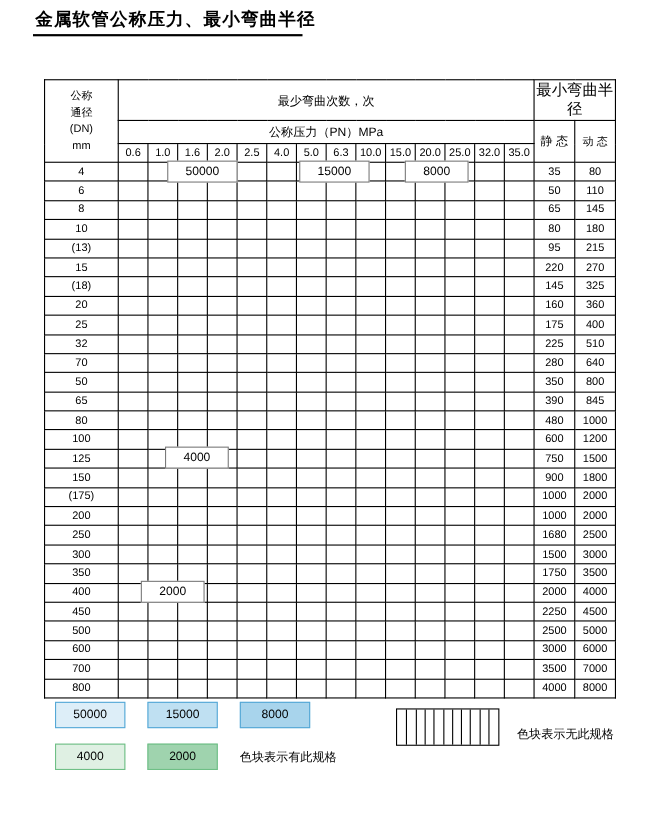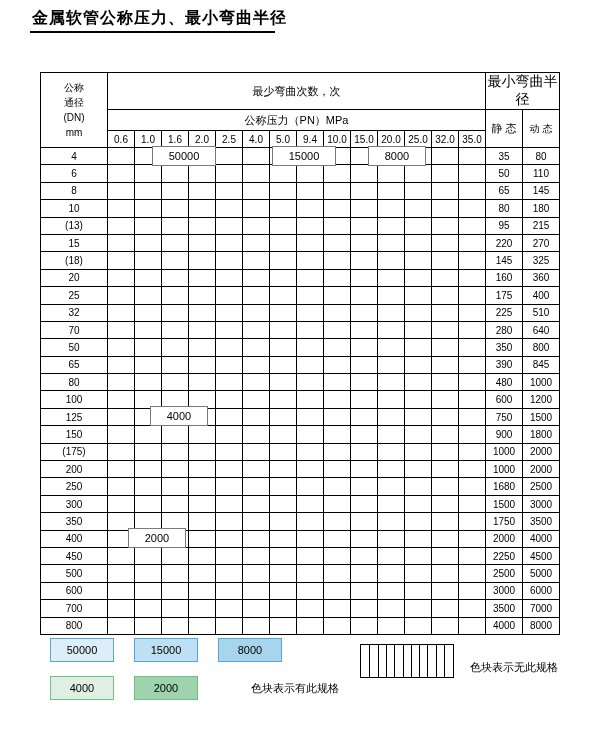--- a/index.html
+++ b/index.html
@@ -108,21 +108,21 @@
         <td class="hdr r-col" rowspan="2" style="font-size:10px;">动 态</td>
       </tr>
       <tr class="colhead" id="press-head-row">
           <td class="hdr p-col">0.6</td>
           <td class="hdr p-col">1.0</td>
           <td class="hdr p-col">1.6</td>
           <td class="hdr p-col">2.0</td>
           <td class="hdr p-col">2.5</td>
           <td class="hdr p-col">4.0</td>
           <td class="hdr p-col">5.0</td>
-          <td class="hdr p-col">9.4</td>
+          <td class="hdr p-col">6.3</td>
           <td class="hdr p-col">10.0</td>
           <td class="hdr p-col">15.0</td>
           <td class="hdr p-col">20.0</td>
           <td class="hdr p-col">25.0</td>
           <td class="hdr p-col">32.0</td>
           <td class="hdr p-col">35.0</td>
         </tr>
     </thead>
     <tbody id="tbody">
         <tr class="rowh">
@@ -667,21 +667,21 @@
       <div class="callout" style="left: 150px; top: 406px; width: 56px;">4000</div>
       <div class="callout" style="left: 128px; top: 528px; width: 56px;">2000</div>
     </div>
 
   <div class="legend">
     <div class="lg-box lg-blue1" style="left:20px;top:4px;">50000</div>
     <div class="lg-box lg-blue2" style="left:104px;top:4px;">15000</div>
     <div class="lg-box lg-blue3" style="left:188px;top:4px;">8000</div>
     <div class="lg-box lg-green1" style="left:20px;top:42px;">4000</div>
     <div class="lg-box lg-green2" style="left:104px;top:42px;">2000</div>
-    <div class="lg-note" style="left:188px;top:47px;margin-left:33px;">色块表示有此规格</div>
+    <div class="lg-note" style="left:188px;top:47px;">色块表示有此规格</div>
     <div class="lg-grid" id="lg-grid" style="left:330px;top:10px;">
         <i style="left: 8.3px;"></i>
         <i style="left: 16.6px;"></i>
         <i style="left: 24.9px;"></i>
         <i style="left: 33.2px;"></i>
         <i style="left: 41.5px;"></i>
         <i style="left: 49.8px;"></i>
         <i style="left: 58.1px;"></i>
         <i style="left: 66.4px;"></i>
         <i style="left: 74.7px;"></i>

